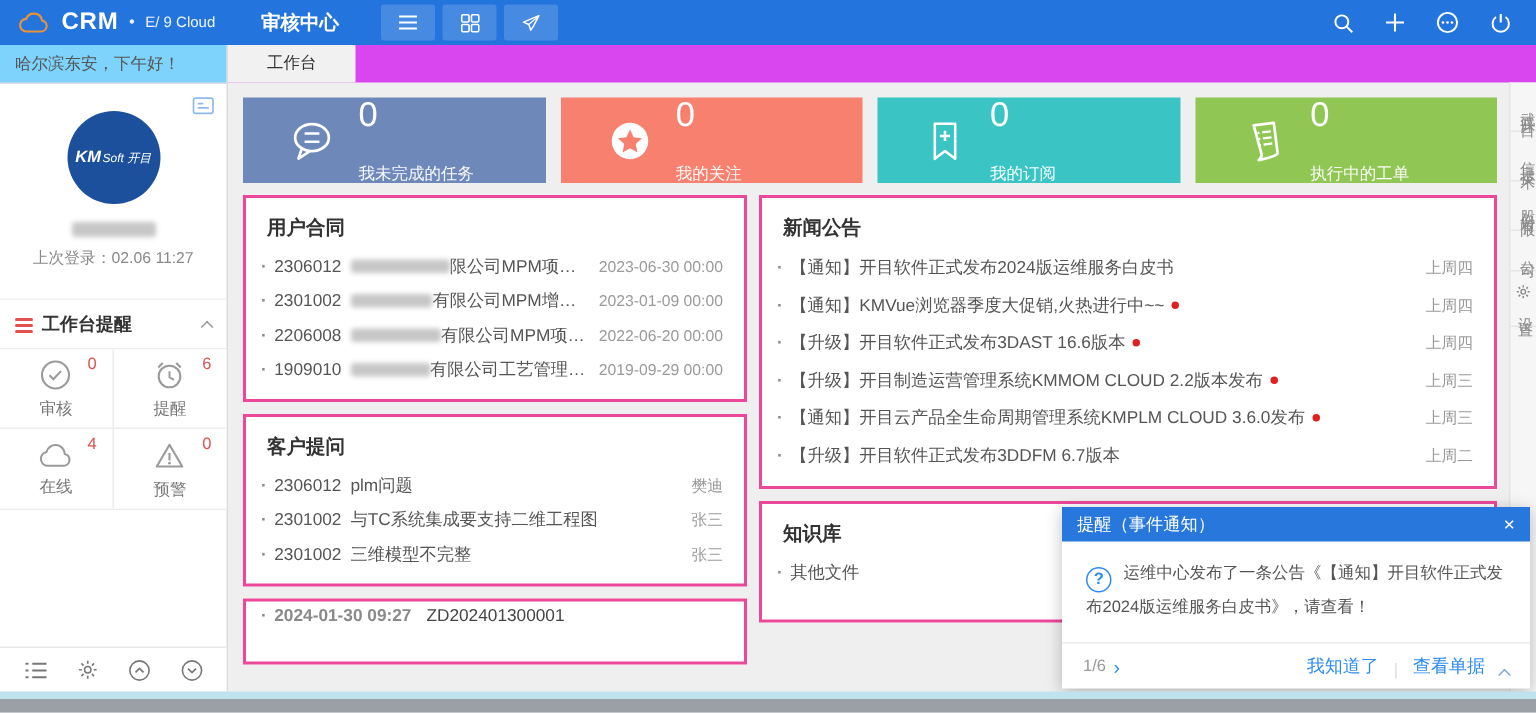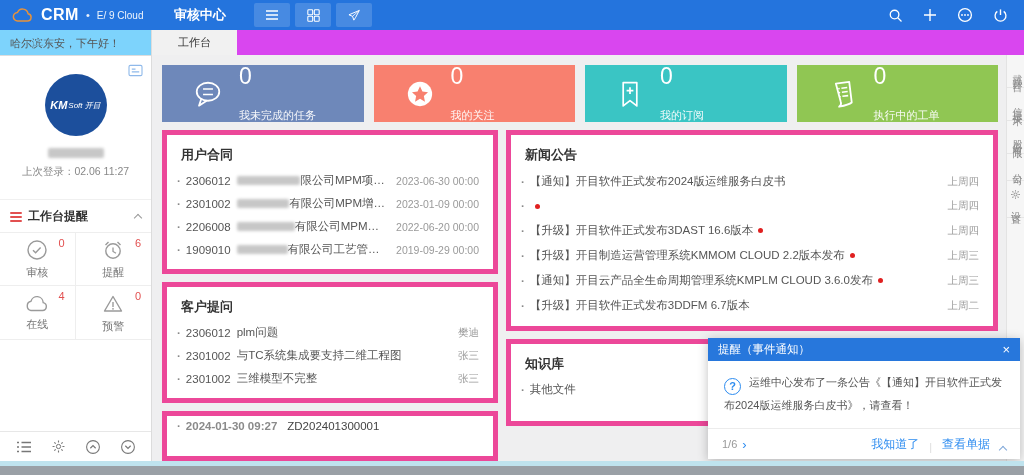--- a/index.html
+++ b/index.html
@@ -54,21 +54,21 @@
   .stat-card.c1 { background:#6e88ba; }
   .stat-card.c2 { background:#f8806f; }
   .stat-card.c3 { background:#3ac5c4; }
   .stat-card.c4 { background:#90c653; }
   .stat-value { font-size:23px; font-weight:300; line-height:1; }
   .stat-label { font-size:11px; margin-top:20px; opacity:.95; }
 
   .columns { display:flex; gap:8px; margin-top:8px; align-items:flex-start; }
   .col-left { width:336px; flex:none; }
   .col-right { flex:1; }
-  .card { background:#fff; border:5px solid #ec4899; margin-bottom:8px; }
+  .card { background:#fff; border:2px solid #ec4899; margin-bottom:8px; }
   .card-title { font-size:13px; color:#333; font-weight:bold; padding:11px 14px 5px; }
   .row { display:flex; align-items:center; padding:4px 14px 4px 10px; font-size:11.5px; color:#555; cursor:pointer; white-space:nowrap; }
   .row .bullet::before { content:"·"; color:#888; margin-right:5px; font-weight:bold; }
   .row-id { margin-right:6px; color:#555; }
   .row-text { color:#555; overflow:hidden; text-overflow:ellipsis; }
   .row-right { margin-left:auto; color:#9a9a9a; font-size:10.5px; padding-left:8px; }
   .news-dot { width:5px; height:5px; border-radius:50%; background:#e02020; margin-left:5px; flex:none; }
   .pad-b { padding-bottom:8px; }
   .pad-b-lg { padding-bottom:20px; }
   .msg-time { color:#8a8a8a; margin-right:10px;font-weight:bold; }
@@ -402,20 +402,21 @@
         <div class="col-right">
           <div class="card pad-b">
             <div class="card-title">新闻公告</div>
             <div class="row" style="padding-top:5px;padding-bottom:5px">
               <span class="bullet"></span>
               <span class="row-text">【通知】开目软件正式发布2024版运维服务白皮书</span>
               <span class="row-right">上周四</span>
             </div>
             <div class="row" style="padding-top:5px;padding-bottom:5px">
               <span class="bullet"></span>
+              <span class="row-text">【通知】KMVue浏览器季度大促销,火热进行中~~</span>
               <span class="news-dot"></span>
               <span class="row-right">上周四</span>
             </div>
             <div class="row" style="padding-top:5px;padding-bottom:5px">
               <span class="bullet"></span>
               <span class="row-text">【升级】开目软件正式发布3DAST 16.6版本</span>
               <span class="news-dot"></span>
               <span class="row-right">上周四</span>
             </div>
             <div class="row" style="padding-top:5px;padding-bottom:5px">

